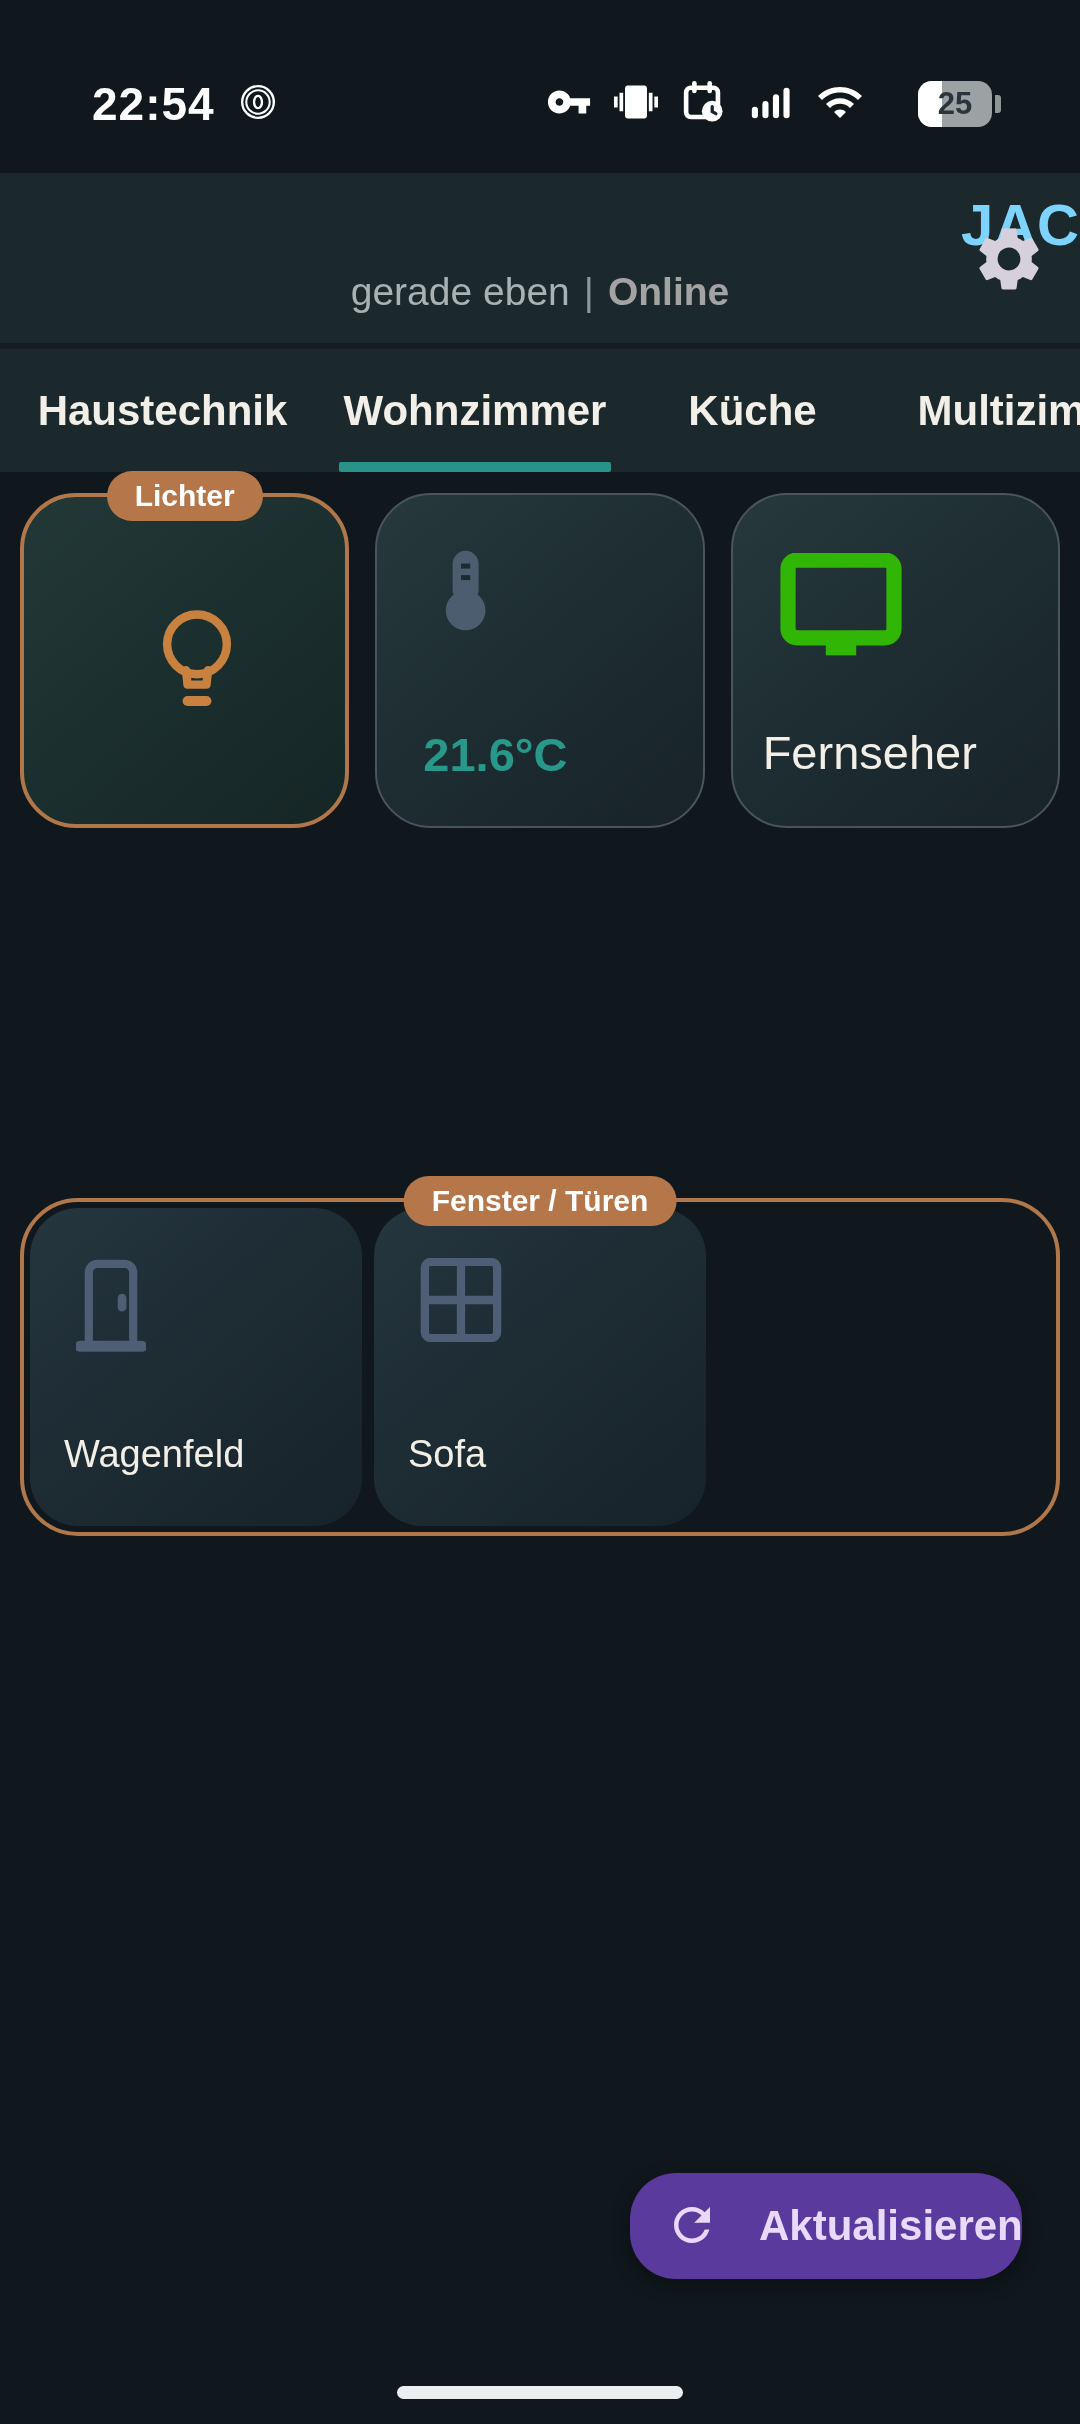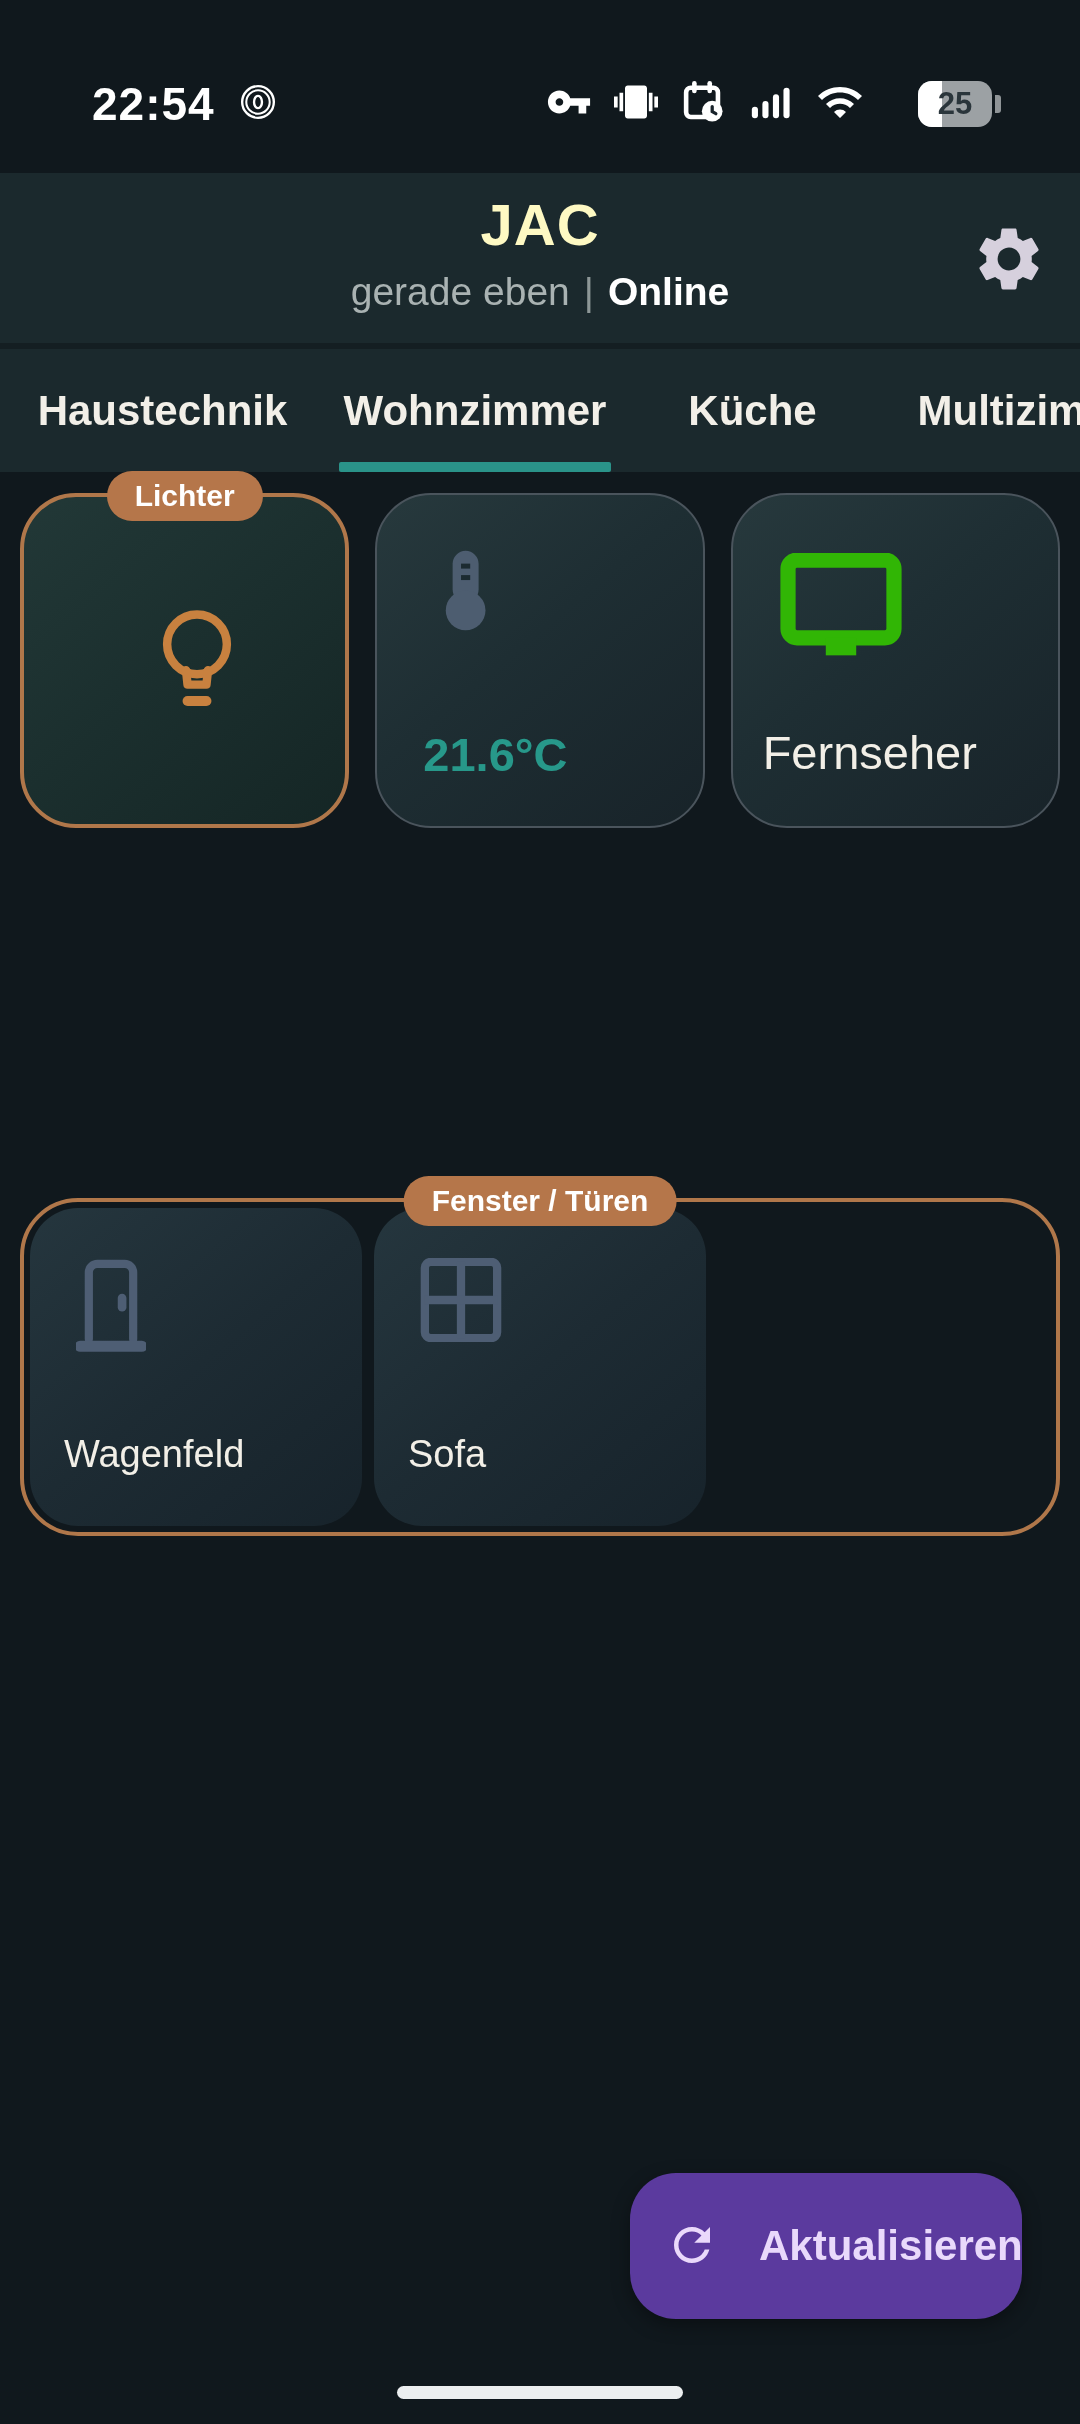--- a/index.html
+++ b/index.html
@@ -14,24 +14,24 @@
   .sb-time{font-size:46px;font-weight:700;color:#fff;letter-spacing:1px;}
   .sb-right{display:flex;align-items:center;gap:22px;}
   .battery{position:relative;width:74px;height:46px;border-radius:14px;background:#9ca1a4;overflow:visible;margin-left:32px;}
   .battery .fill{position:absolute;left:0;top:0;bottom:0;width:32%;background:#ffffff;border-radius:14px 0 0 14px;}
   .battery .pct{position:absolute;inset:0;display:flex;align-items:center;justify-content:center;
                 font-size:31px;font-weight:700;color:#2a353b;z-index:1;}
   .battery:after{content:"";position:absolute;right:-9px;top:14px;width:6px;height:18px;background:#8f9497;border-radius:0 3px 3px 0;}
 
   
   .header{position:absolute;top:173px;left:0;width:1080px;height:170px;background:#1b292d;}
-  .header .title{margin-top:18px;text-align:center;font-size:58px;font-weight:700;color:#fef9c3;letter-spacing:1px;}
+  .header .title{margin-top:18px;text-align:right;font-size:58px;font-weight:700;color:#7dd3fc;letter-spacing:1px;}
   .header .subtitle{margin-top:12px;text-align:center;font-size:39px;color:#a9b2b2;}
   .subtitle .sep{margin:0 14px;color:#8d9797;}
-  .subtitle .online{color:#ffffff;font-weight:700;}
+  .subtitle .online{color:#a3a3a3;font-weight:700;}
   .settings-btn{position:absolute;right:30px;top:46px;width:82px;height:82px;display:flex;
                 align-items:center;justify-content:center;background:none;border:none;cursor:pointer;}
 
   
   .tab-gap{position:absolute;top:343px;left:0;width:1080px;height:6px;background:#141e22;}
   .tab-bar{position:absolute;top:349px;left:0;width:1080px;height:123px;background:#1b292d;
            display:flex;overflow:hidden;}
   .tab{position:relative;flex:0 0 auto;display:flex;align-items:center;justify-content:center;
        font-size:42px;font-weight:700;color:#f2efe8;white-space:nowrap;cursor:pointer;}
   .tab.t1{width:325px;} .tab.t2{width:300px;} .tab.t3{width:255px;} .tab.t4{width:320px;}
@@ -55,21 +55,21 @@
 
   .group{position:absolute;top:1198px;left:20px;width:1040px;height:338px;box-sizing:border-box;
          border:4px solid #b0774a;border-radius:58px;padding:6px;
          display:grid;grid-template-columns:1fr 1fr 1fr;gap:12px;}
   .gtile{position:relative;border-radius:48px;cursor:pointer;
          background:linear-gradient(140deg,#25363e 0%,#1d2b33 50%,#17232b 100%);}
   .gtile .icon-tl{position:absolute;top:50px;left:46px;}
   .gtile .label{position:absolute;left:34px;bottom:50px;font-size:38px;font-weight:500;color:#f2efe7;}
 
   
-  .refresh-btn{position:absolute;left:630px;top:2173px;width:392px;height:146px;
+  .refresh-btn{position:absolute;left:630px;top:2173px;width:392px;height:106px;
                background:#5b3a9e;border:none;border-radius:46px;cursor:pointer;
                display:flex;align-items:center;box-sizing:border-box;padding-left:35px;
                box-shadow:0 6px 18px rgba(0,0,0,.35);}
   .refresh-btn .lbl{margin-left:40px;font-size:42px;font-weight:700;color:#e9d9fb;
                     font-family:"Liberation Sans",sans-serif;}
 
   
   .home-indicator{position:absolute;left:397px;bottom:25px;width:286px;height:13px;
                   border-radius:7px;background:#eceff0;cursor:pointer;}
 </style>

